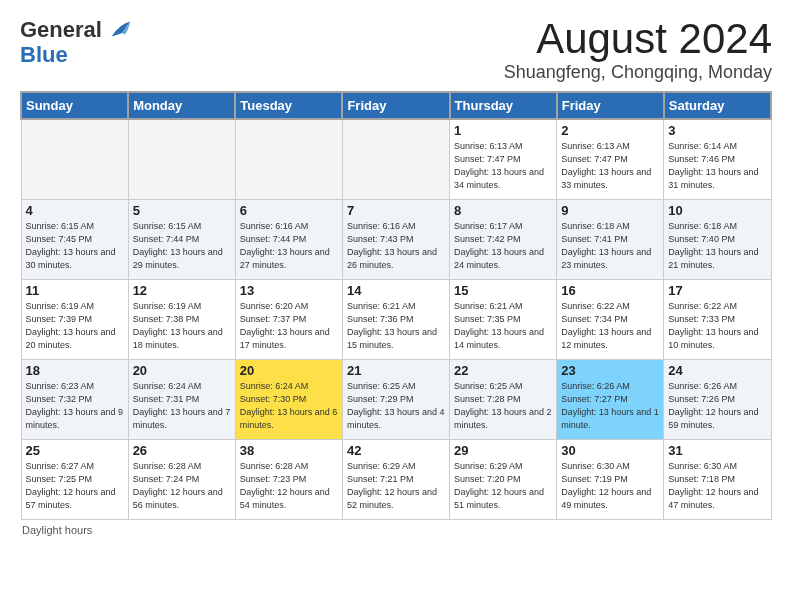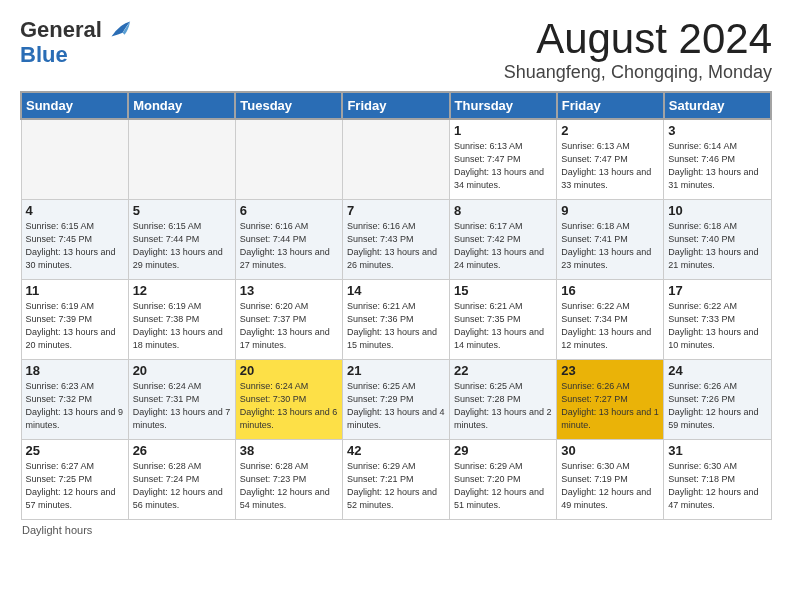--- a/index.html
+++ b/index.html
@@ -186,21 +186,21 @@
           <td style="background: rgb(240, 244, 248);"><span class="day-number">18</span>
 <span class="day-info">Sunrise: 6:23 AM<br>Sunset: 7:32 PM<br>Daylight: 13 hours and 9 minutes.</span></td>
           <td style="background: rgb(240, 244, 248);"><span class="day-number">20</span>
 <span class="day-info">Sunrise: 6:24 AM<br>Sunset: 7:31 PM<br>Daylight: 13 hours and 7 minutes.</span></td>
           <td style="background: #fde047; margin-top: 16px;"><span class="day-number">20</span>
 <span class="day-info">Sunrise: 6:24 AM<br>Sunset: 7:30 PM<br>Daylight: 13 hours and 6 minutes.</span></td>
           <td style="background: rgb(240, 244, 248);"><span class="day-number">21</span>
 <span class="day-info">Sunrise: 6:25 AM<br>Sunset: 7:29 PM<br>Daylight: 13 hours and 4 minutes.</span></td>
           <td style="background: rgb(240, 244, 248);"><span class="day-number">22</span>
 <span class="day-info">Sunrise: 6:25 AM<br>Sunset: 7:28 PM<br>Daylight: 13 hours and 2 minutes.</span></td>
-          <td style="background: #eab308;"><span class="day-number">23</span>
+          <td style="background: #7dd3fc;"><span class="day-number">23</span>
 <span class="day-info">Sunrise: 6:26 AM<br>Sunset: 7:27 PM<br>Daylight: 13 hours and 1 minute.</span></td>
           <td style="background: rgb(240, 244, 248);"><span class="day-number">24</span>
 <span class="day-info">Sunrise: 6:26 AM<br>Sunset: 7:26 PM<br>Daylight: 12 hours and 59 minutes.</span></td>
         </tr>
         <tr>
           <td><span class="day-number">25</span>
 <span class="day-info">Sunrise: 6:27 AM<br>Sunset: 7:25 PM<br>Daylight: 12 hours and 57 minutes.</span></td>
           <td><span class="day-number">26</span>
 <span class="day-info">Sunrise: 6:28 AM<br>Sunset: 7:24 PM<br>Daylight: 12 hours and 56 minutes.</span></td>
           <td><span class="day-number">38</span>

